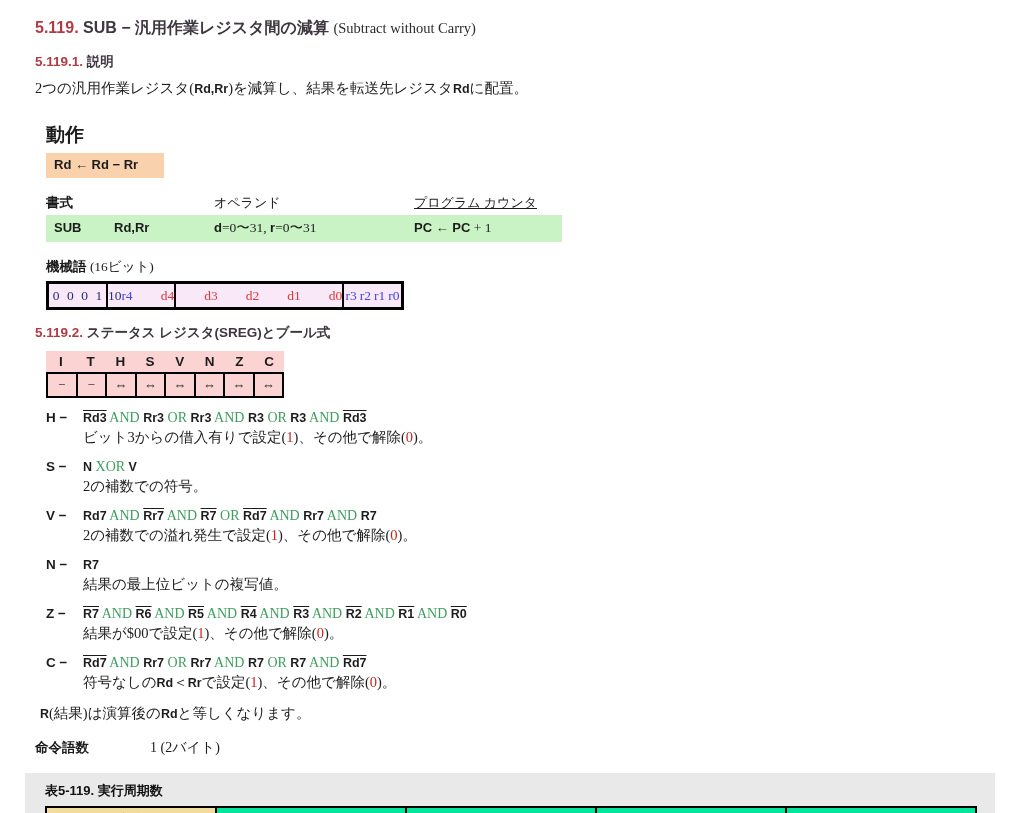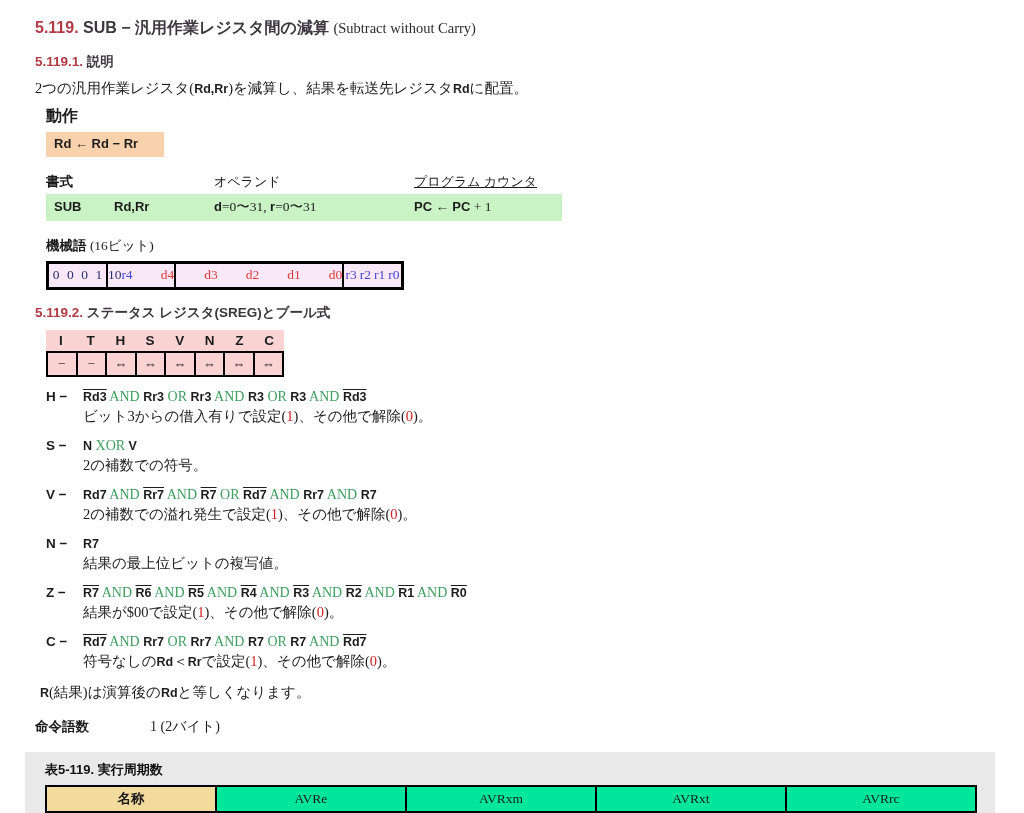--- a/index.html
+++ b/index.html
@@ -21,21 +21,21 @@
   
   .reg{font-family:"Liberation Sans",sans-serif;font-weight:bold;font-size:12.5px;margin-top:37px;}
   .op{color:#3d9e5e;}
   .red{color:#cc2222;}
   .ov{text-decoration:overline;}
   .mn{color:#2b2f6e;}
   .mb{color:#4646d8;}
   .mr{color:#dd3a3a;margin-left:28px;}
 
   .indent{margin-left:11px;}
-  .lbl{font-family:"Liberation Sans",sans-serif;font-weight:bold;font-size:16px;margin:8px 0 5px 0;}
+  .lbl{font-family:"Liberation Sans",sans-serif;font-weight:bold;font-size:19px;margin:25px 0 5px 0;}
   .action-box{display:inline-block;background:#f9d2ad;padding:3px 26px 4px 8px;}
   .action-box .reg{font-size:13px;}
 
   
   .syntax{margin:16px 0 0 11px;width:516px;}
   .syn-head{display:flex;margin-bottom:3px;font-size:13px;align-items:baseline;}
   .syn-head .c1{width:168px;font-family:"Liberation Sans",sans-serif;font-weight:bold;font-size:13.5px;}
   .syn-head .c2{width:200px;}
   .syn-head .c3{flex:1;text-decoration:underline;}
   .syn-row{display:flex;background:#c9f2c5;padding:4px 0 5px 0;font-size:13.5px;align-items:baseline;}

